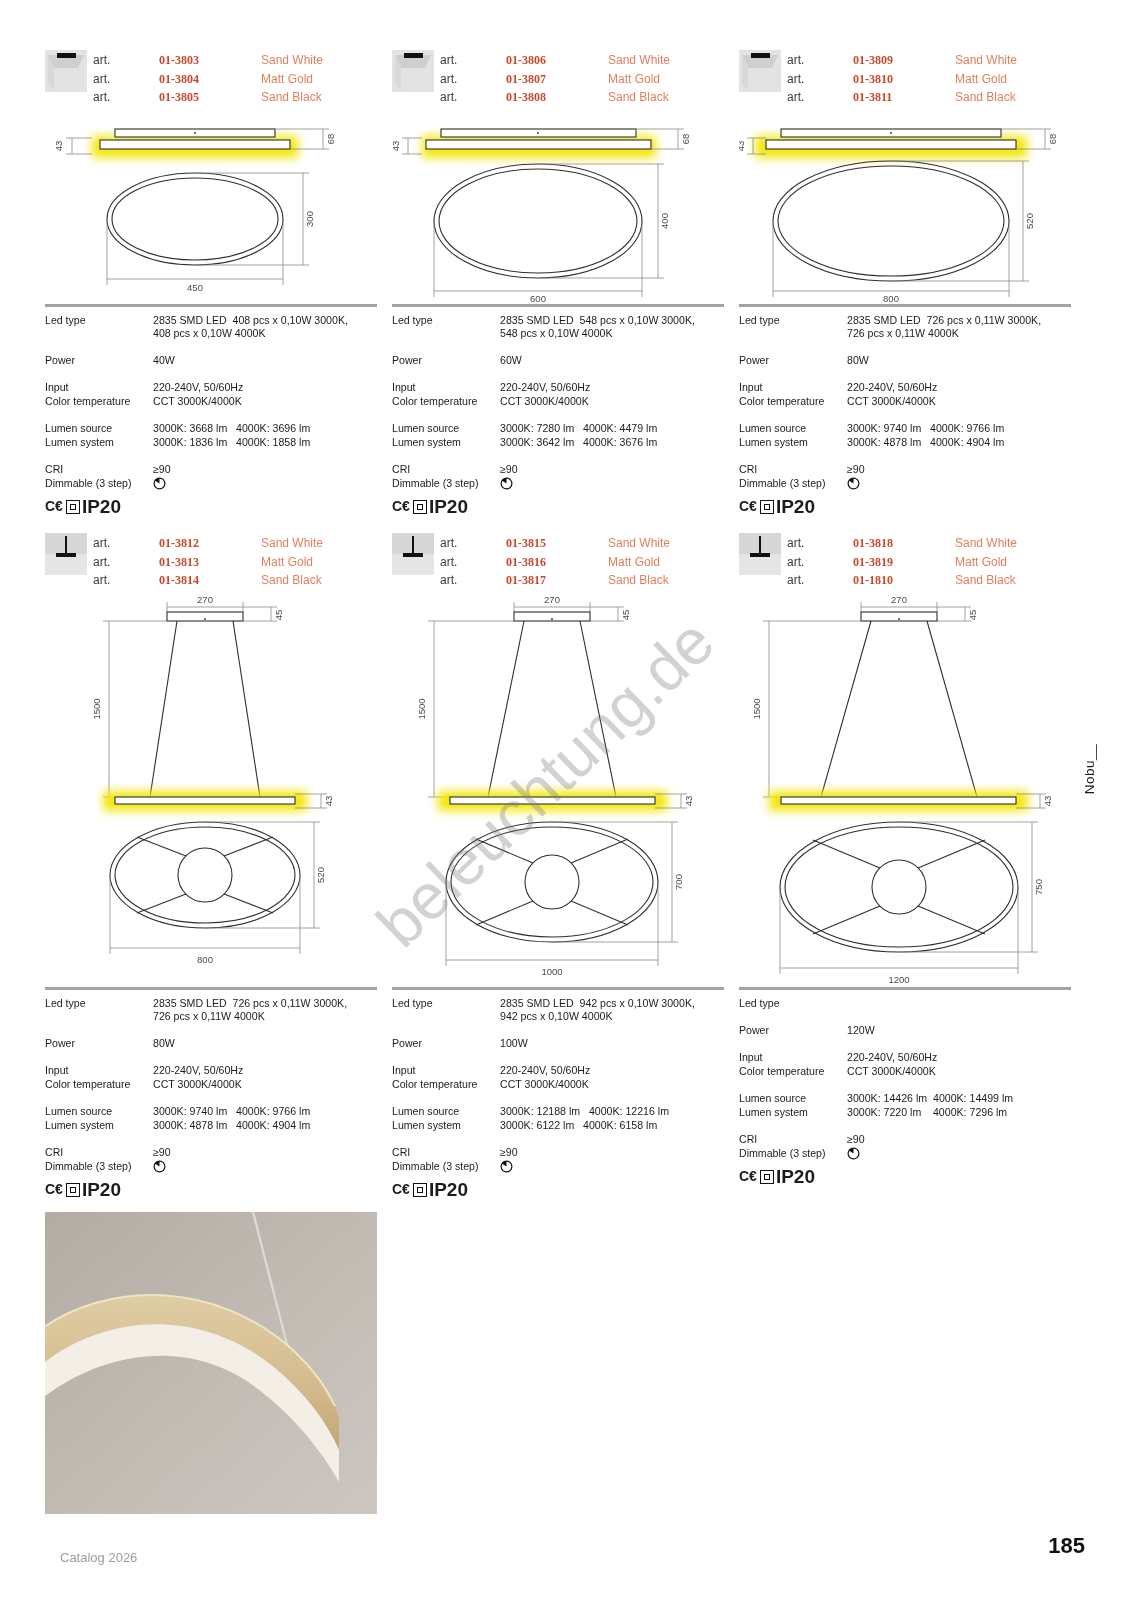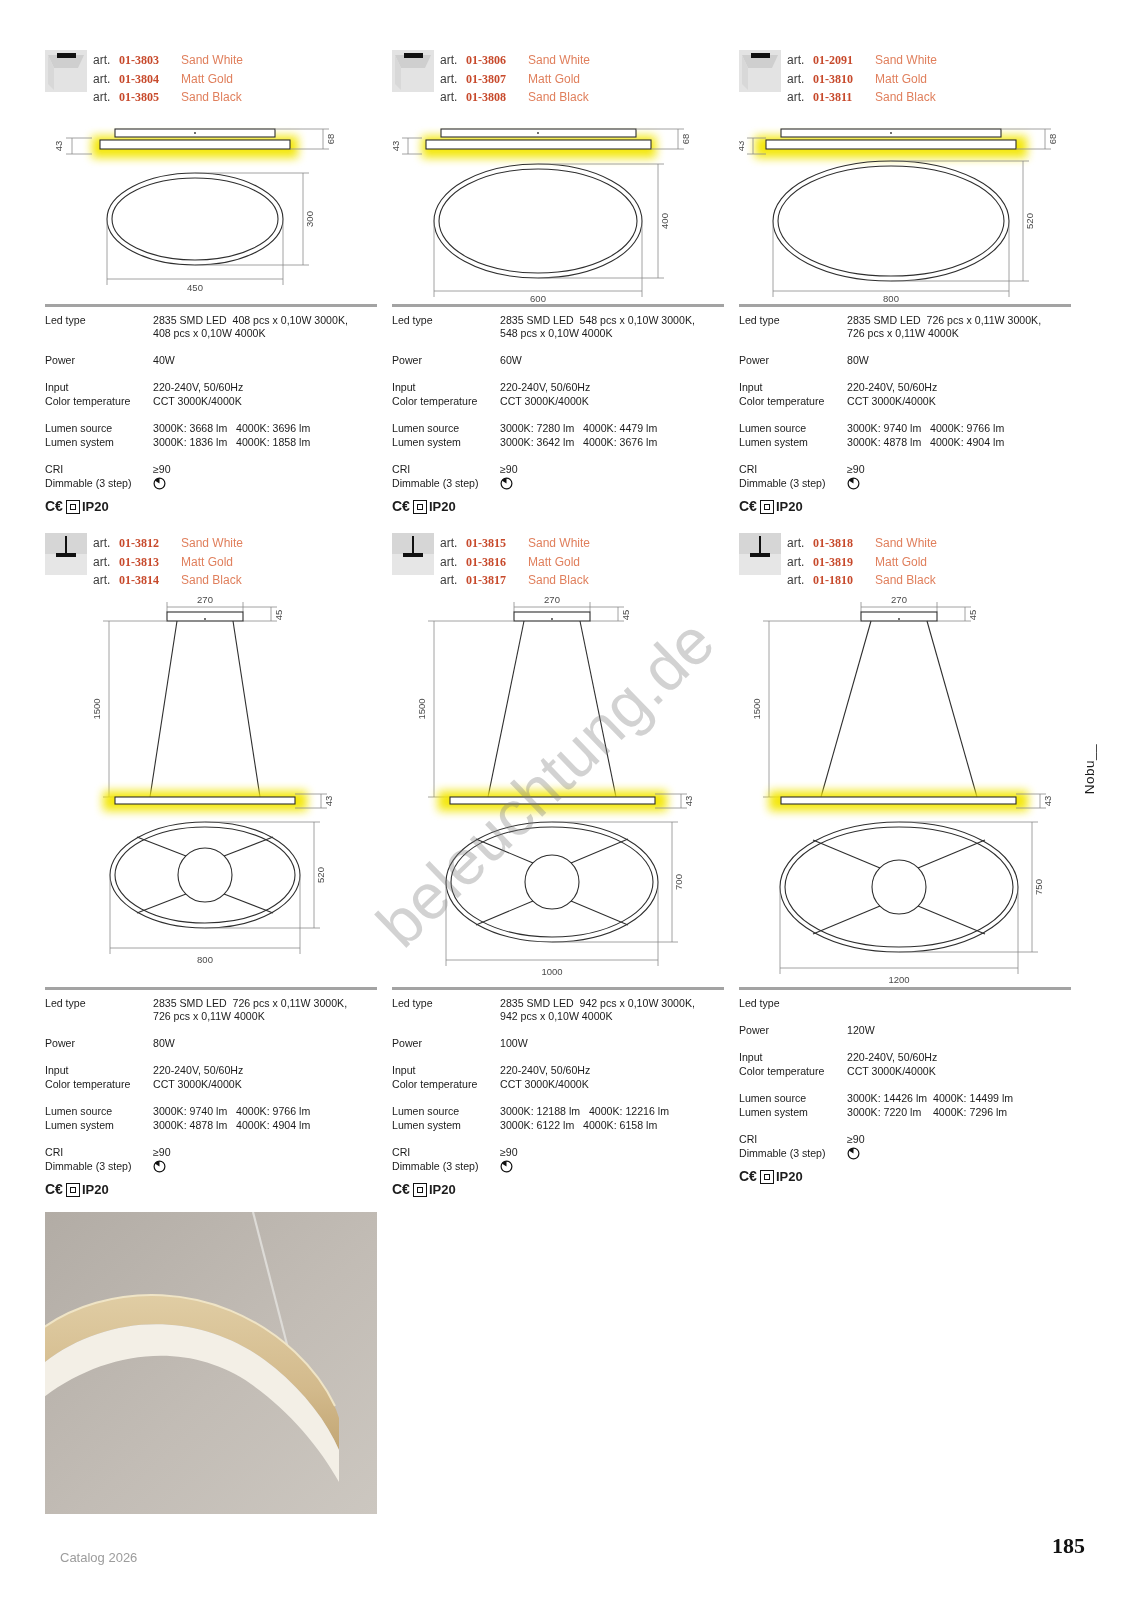--- a/index.html
+++ b/index.html
@@ -7,56 +7,56 @@
     width:1131px;height:1600px;position:relative;background:#ffffff;
     font-family:"Liberation Sans",sans-serif;color:#1c1c1c;overflow:hidden;
   }
   .product{position:absolute;width:332px;}
   #p1{left:45px;top:50px}#p2{left:392px;top:50px}#p3{left:739px;top:50px}
   #p4{left:45px;top:533px}#p5{left:392px;top:533px}#p6{left:739px;top:533px}
 
   .prod-header{display:flex;align-items:flex-start;}
   .mount-icon{width:42px;height:42px;flex:none;margin-right:6px;}
   .art-list{padding-top:1px;}
-  .art-row{display:flex;font-size:12px;line-height:18.5px;}
+  .art-row{display:flex;font-size:12px;line-height:18.5px;gap:40px;}
   .art-label{color:#3c3c3c;width:26px;}
   .art-num{color:#c7492b;font-weight:bold;width:62px;font-family:Liberation Serif, serif;}
   .art-finish{color:#e07f5c;}
 
   .drawing{display:block;margin-top:2px;}
   .ln{stroke:#2e2e2e;stroke-width:1.1;fill:none;}
   .fillw{fill:#ffffff;}
   .dim{stroke:#8c8c8c;stroke-width:0.8;fill:none;}
   .dimtxt{font-size:9.5px;fill:#4a4a4a;}
   .glow{fill:#f3e600;opacity:0.95;}
 
   .spec{border-top:3px solid #a3a3a3;padding-top:7px;font-size:10.6px;line-height:13px;color:#1c1c1c;}
   .spec-row{display:flex;margin-bottom:1px;}
   .spec-label{width:108px;flex:none;}
   .spec-value{white-space:pre-wrap;}
   .gap{margin-top:14px;}
   .cert-row{display:flex;align-items:center;margin-top:7px;}
   .ce{font-size:14px;font-weight:bold;letter-spacing:0px;}
   .sq-outer{width:12px;height:12px;border:1.6px solid #111;display:inline-flex;align-items:center;justify-content:center;margin:0 2px 0 3px;}
   .sq-inner{width:4px;height:4px;border:1.6px solid #111;}
-  .ip{font-size:13px;font-weight:bold;}
+  .ip{font-size:19px;font-weight:bold;}
 
   .watermark{
     position:absolute;left:388px;top:898px;pointer-events:none;
     font-size:64px;color:rgba(125,125,125,0.35);
     transform:rotate(-44deg);transform-origin:0 50%;white-space:nowrap;z-index:5;
   }
   .side-label{
     position:absolute;left:1082px;top:744px;
     writing-mode:vertical-rl;transform:rotate(180deg);
     font-size:13.5px;color:#1a1a1a;letter-spacing:0.5px;
   }
   .photo{position:absolute;left:45px;top:1212px;width:332px;height:302px;}
   .footer-left{position:absolute;left:60px;top:1550px;font-size:13px;color:#9c9c9c;}
-  .page-num{position:absolute;right:46px;top:1533px;font-size:22px;font-weight:bold;color:#111;font-family:Liberation Serif, serif;}
+  .page-num{position:absolute;right:46px;top:1533px;font-size:22px;font-weight:bold;color:#111;}
 </style>
 </head>
 <body>
 
 <section class="product" id="p1">
   <div class="prod-header">
     <svg class="mount-icon" viewBox="0 0 42 42">
       <rect width="42" height="42" fill="#e3e3e3"></rect>
         <polygon points="3,5 39,5 33,18 9,18" fill="#cfcfcf"></polygon>
       <polygon points="3,5 9,18 9,40 3,34" fill="#d8d8d8"></polygon>
@@ -244,21 +244,21 @@
   <div class="prod-header">
     <svg class="mount-icon" viewBox="0 0 42 42">
       <rect width="42" height="42" fill="#e3e3e3"></rect>
         <polygon points="3,5 39,5 33,18 9,18" fill="#cfcfcf"></polygon>
       <polygon points="3,5 9,18 9,40 3,34" fill="#d8d8d8"></polygon>
         <rect x="12" y="3" width="19" height="5" fill="#111"></rect>
     </svg>
     <div class="art-list">
       <div class="art-row">
           <span class="art-label">art.</span>
-          <span class="art-num">01-2091</span>
+          <span class="art-num">01-3809</span>
           <span class="art-finish">Sand White</span>
         </div>
       <div class="art-row">
           <span class="art-label">art.</span>
           <span class="art-num">01-3810</span>
           <span class="art-finish">Matt Gold</span>
         </div>
       <div class="art-row">
           <span class="art-label">art.</span>
           <span class="art-num">01-3811</span>

